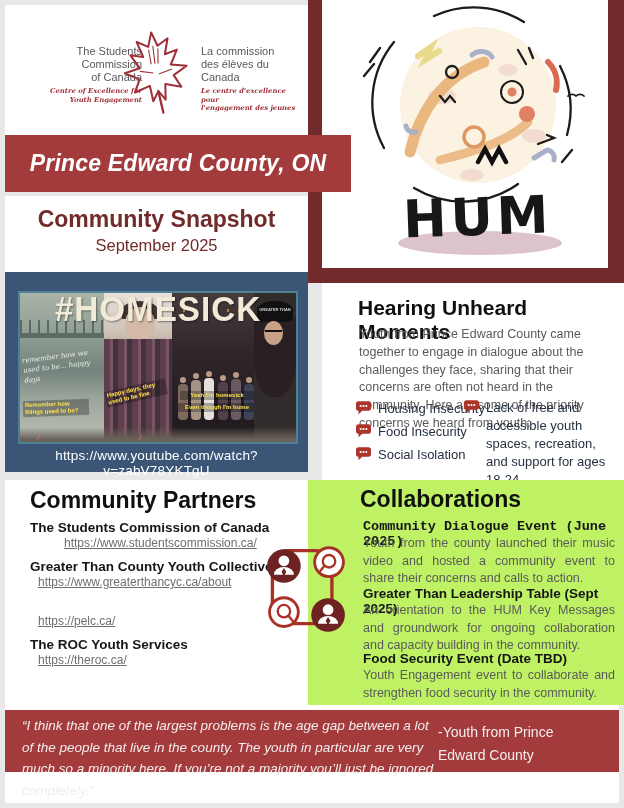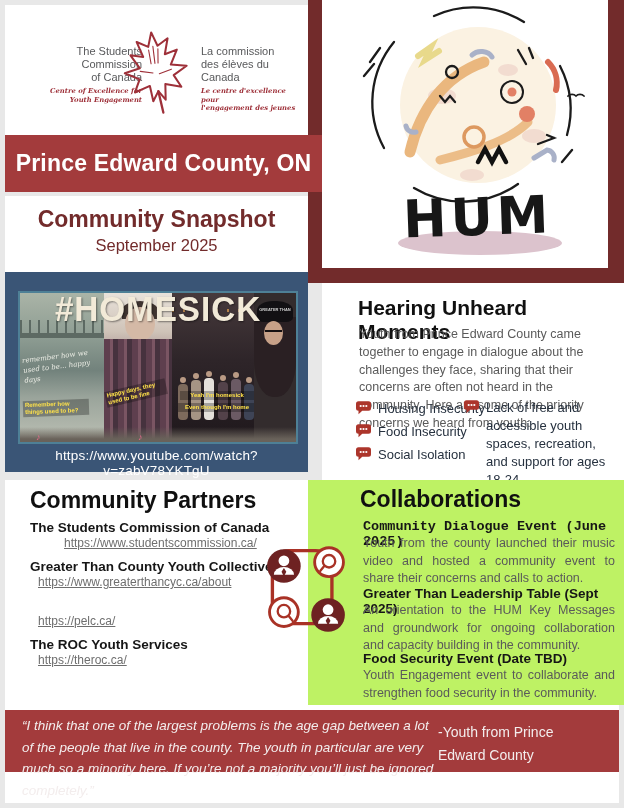--- a/index.html
+++ b/index.html
@@ -152,21 +152,21 @@
         <path d="M118 96 l5 6 l5 -6 l5 6"></path>
         <path d="M196 50 l8 14 M207 48 l4 10"></path>
         <path d="M216 144 l16 -6 l-7 -3 m7 3 l-8 3"></path>
         <path d="M246 96 a5 4 0 0 1 8 0 a5 4 0 0 1 8 0" stroke-width="1.8"></path>
       </g>
       <path d="M156 162 l7 -13 l7 13 l7 -13 l7 13" stroke="#111" stroke-width="4.5" fill="none" stroke-linecap="round"></path>
       <text x="156" y="235" text-anchor="middle" transform="rotate(-2 156 225)" font-family="DejaVu Sans, sans-serif" font-weight="bold" font-size="52" letter-spacing="4" fill="#171717">HUM</text>
     </svg>
   </div>
 
-  <div class="abs banner" style="left:5px;top:135px;width:317px;height:57px;">
+  <div class="abs banner" style="left:5px;top:135px;width:346px;height:57px;font-style:italic;">
     <span class="banner-title">Prince Edward County, ON</span>
   </div>
 
   <div class="abs snap" style="left:5px;top:196px;width:303px;height:76px;">
     <div class="snap-title">Community Snapshot</div>
     <div class="snap-sub">September 2025</div>
   </div>
 
   <div class="abs video-box" style="left:5px;top:272px;width:303px;height:200px;">
     <div class="abs thumb" style="left:13px;top:19px;width:276px;height:149px;">

